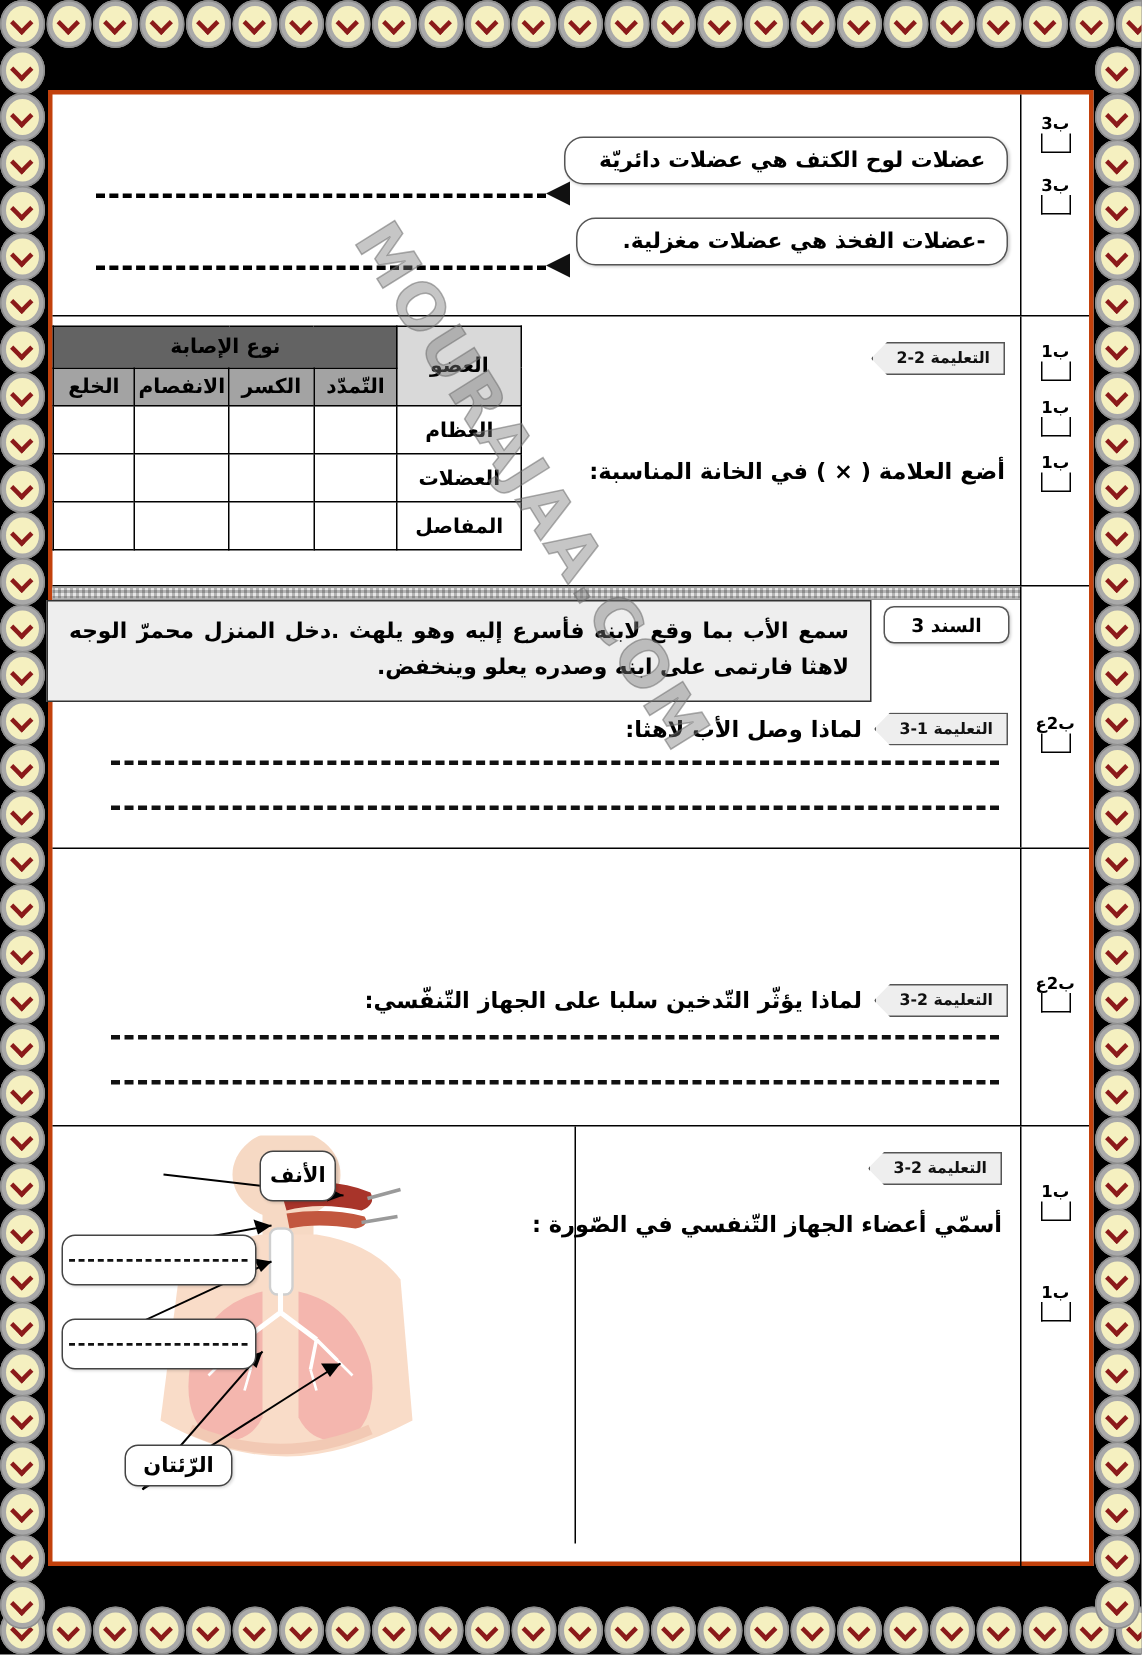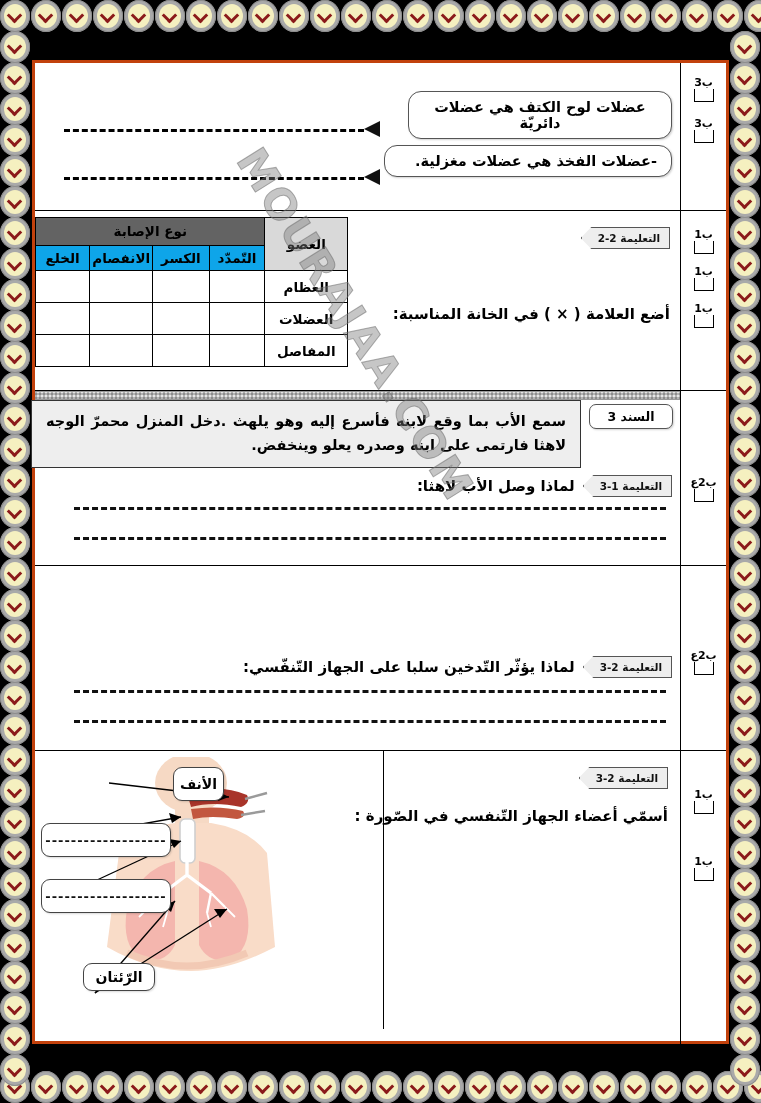--- a/index.html
+++ b/index.html
@@ -96,21 +96,21 @@
   .instr-text{font-size:15px;font-weight:bold;color:#000;}
 
   
   table.inj{border-collapse:collapse;font-weight:bold;}
   table.inj td,table.inj th{
     border:1px solid #000;text-align:center;
     font-size:13.5px;color:#000;padding:0;
   }
   .th-dark{background:#636363;color:#f0f0f0;font-size:12px;height:26px;}
   .th-light{background:#d9d9d9;height:52px;font-size:14px;width:96px;}
-  .th-sub{background:#0ea5e9;height:24px;width:65px;font-size:13.5px;}
+  .th-sub{background:#a3a3a3;height:24px;width:65px;font-size:13.5px;}
   .td-cell{height:31px;background:#fff;}
   .td-organ{height:31px;background:#fff;font-size:14px;}
 
   
   .passage{
     background:#eeeeee;border:1px solid #333;
     padding:9px 14px;font-size:14.5px;font-weight:bold;
     line-height:1.65;color:#000;text-align:justify;
   }
   .hatch{
@@ -280,21 +280,21 @@
         <span class="code">ب3</span>
         <span class="box"></span>
       </div>
       <div class="mark">
         <span class="code">ب3</span>
         <span class="box"></span>
       </div>
     </div>
     <div class="content-col">
 
-      <div class="callout" style="position:absolute;right:8px;top:28px;width:264px;text-align:center;">
+      <div class="callout" style="position:absolute;right:8px;top:28px;width:296px;text-align:right;">
         <span>عضلات لوح الكتف هي عضلات دائريّة</span>
       </div>
       <div class="arrow-head" style="right:300px;top:58px;"></div>
       <div class="arrow-line" style="right:316px;top:66px;width:300px;"></div>
 
       <div class="callout" style="position:absolute;right:8px;top:82px;width:288px;text-align:right;">
         <span>-عضلات الفخذ هي عضلات مغزلية.</span>
       </div>
       <div class="arrow-head" style="right:300px;top:106px;"></div>
       <div class="arrow-line" style="right:316px;top:114px;width:300px;"></div>

